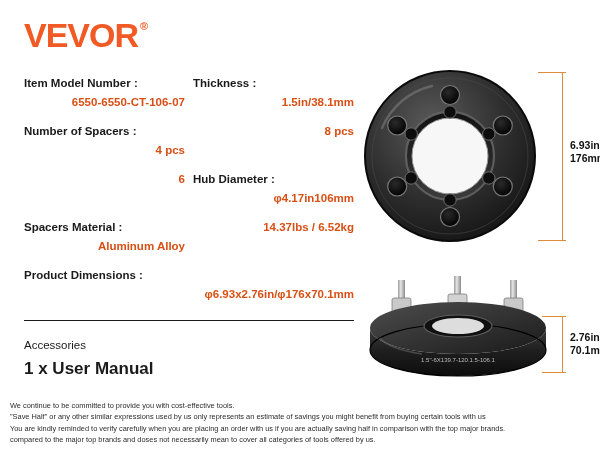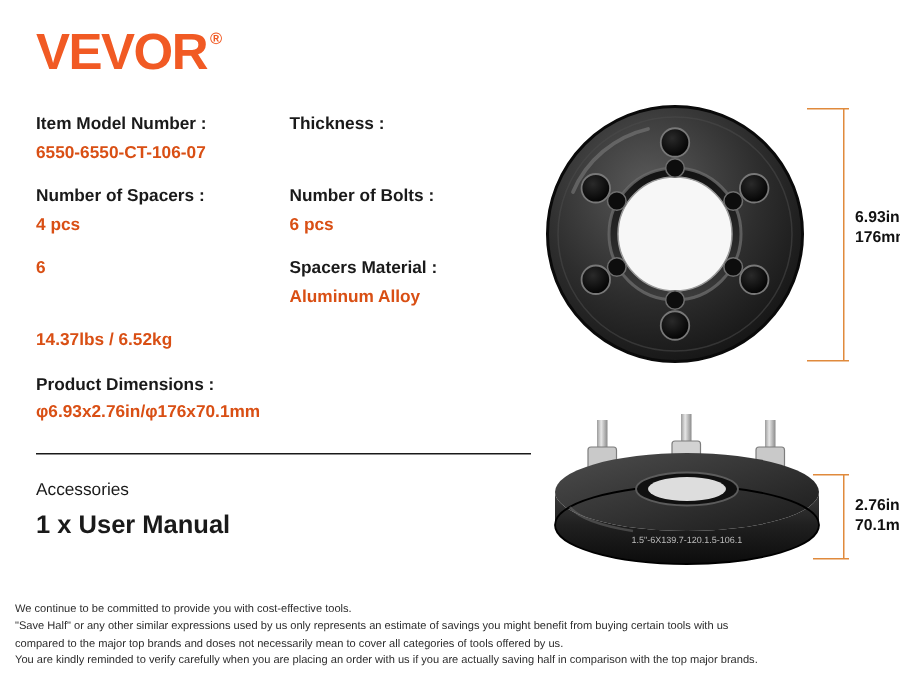--- a/index.html
+++ b/index.html
@@ -38,20 +38,21 @@
   }
   .spec-item { line-height: 1.35; }
   .spec-item.full { grid-column: 1 / span 2; }
   .spec-label {
     font-size: 11.5px; font-weight: bold; color: #1a1a1a;
     margin-bottom: 3px; white-space: nowrap;
   }
   .spec-value {
     font-size: 11.5px; font-weight: bold; color: #d94f14;
     white-space: nowrap;
+    text-align: right;
   }
   .divider {
     grid-column: 1 / span 2;
     border-top: 1px solid #1a1a1a;
     margin: 4px 0 2px 0;
     height: 0;
   }
   .acc-block { grid-column: 1 / span 2; line-height: 1.45; }
   .acc-label { font-size: 11.5px; font-weight: normal; color: #1a1a1a; margin-bottom: 3px; }
   .acc-value { font-size: 17px; font-weight: bold; color: #1a1a1a; }
@@ -95,33 +96,37 @@
 
   <div class="spec-panel">
     <div class="spec-grid">
 
       <div class="spec-item">
         <div class="spec-label">Item Model Number :</div>
         <div class="spec-value">6550-6550-CT-106-07</div>
       </div>
       <div class="spec-item">
         <div class="spec-label">Thickness :</div>
+        <div class="spec-value">1.5in/38.1mm</div>
       </div>
 
       <div class="spec-item">
         <div class="spec-label">Number of Spacers :</div>
         <div class="spec-value">4 pcs</div>
       </div>
       <div class="spec-item">
-        <div class="spec-label">Number of Bolts :</div>
-        <div class="spec-value">6 pcs</div>
+        <div class="spec-value">8 pcs</div>
       </div>
 
       <div class="spec-item">
         <div class="spec-value">6</div>
+      </div>
+      <div class="spec-item">
+        <div class="spec-label">Hub Diameter :</div>
+        <div class="spec-value">φ4.17in106mm</div>
       </div>
 
       <div class="spec-item">
         <div class="spec-label">Spacers Material :</div>
         <div class="spec-value">Aluminum Alloy</div>
       </div>
       <div class="spec-item">
         <div class="spec-value">14.37lbs / 6.52kg</div>
       </div>
 
@@ -254,17 +259,17 @@
     <div class="dim-text" style="left:214px; top:271px;">
       <div>2.76in/</div>
       <div>70.1mm</div>
     </div>
 
   </div>
 
   <div class="footer">
     <p>We continue to be committed to provide you with cost-effective tools.</p>
     <p>"Save Half" or any other similar expressions used by us only represents an estimate of savings you might benefit from buying certain tools with us</p>
+    <p>You are kindly reminded to verify carefully when you are placing an order with us if you are actually saving half in comparison with the top major brands.</p>
     <p>compared to the major top brands and doses not necessarily mean to cover all categories of tools offered by us.</p>
-    <p>You are kindly reminded to verify carefully when you are placing an order with us if you are actually saving half in comparison with the top major brands.</p>
   </div>
 
 </div>
 
 </body></html>

